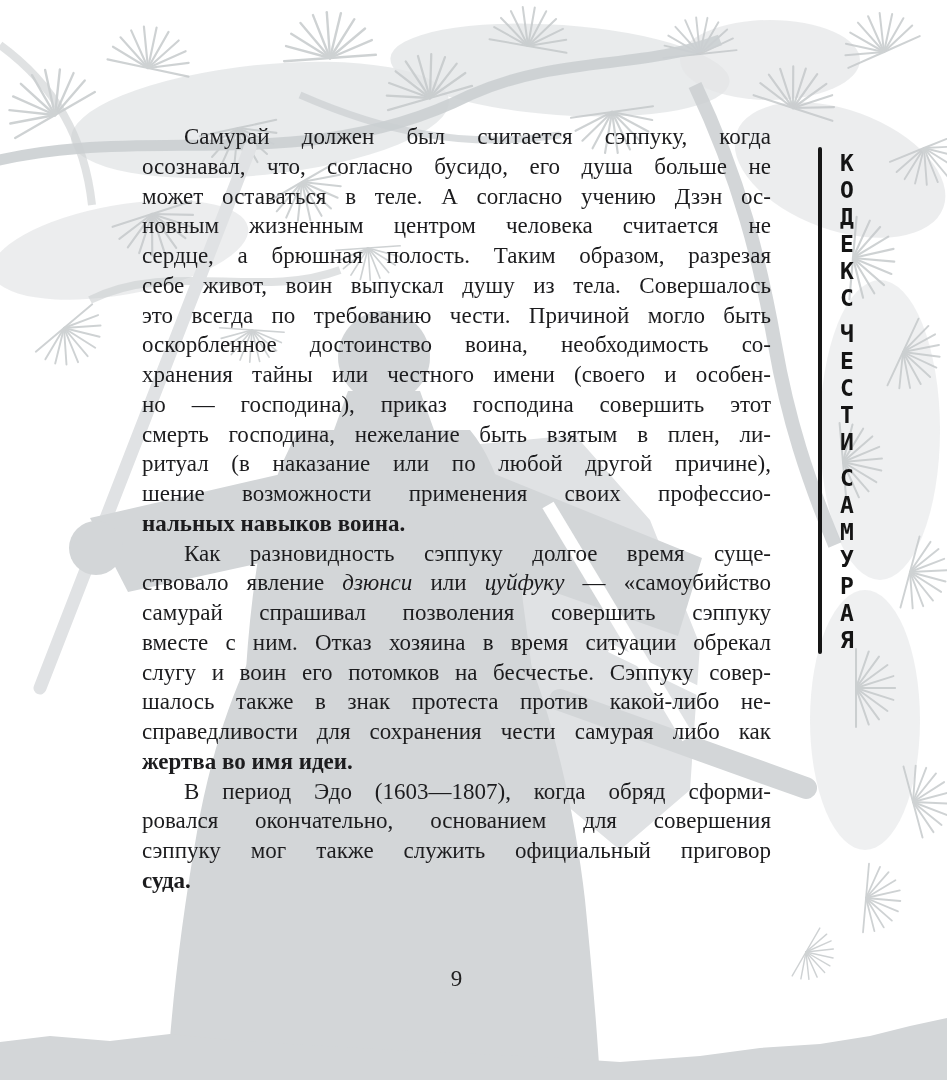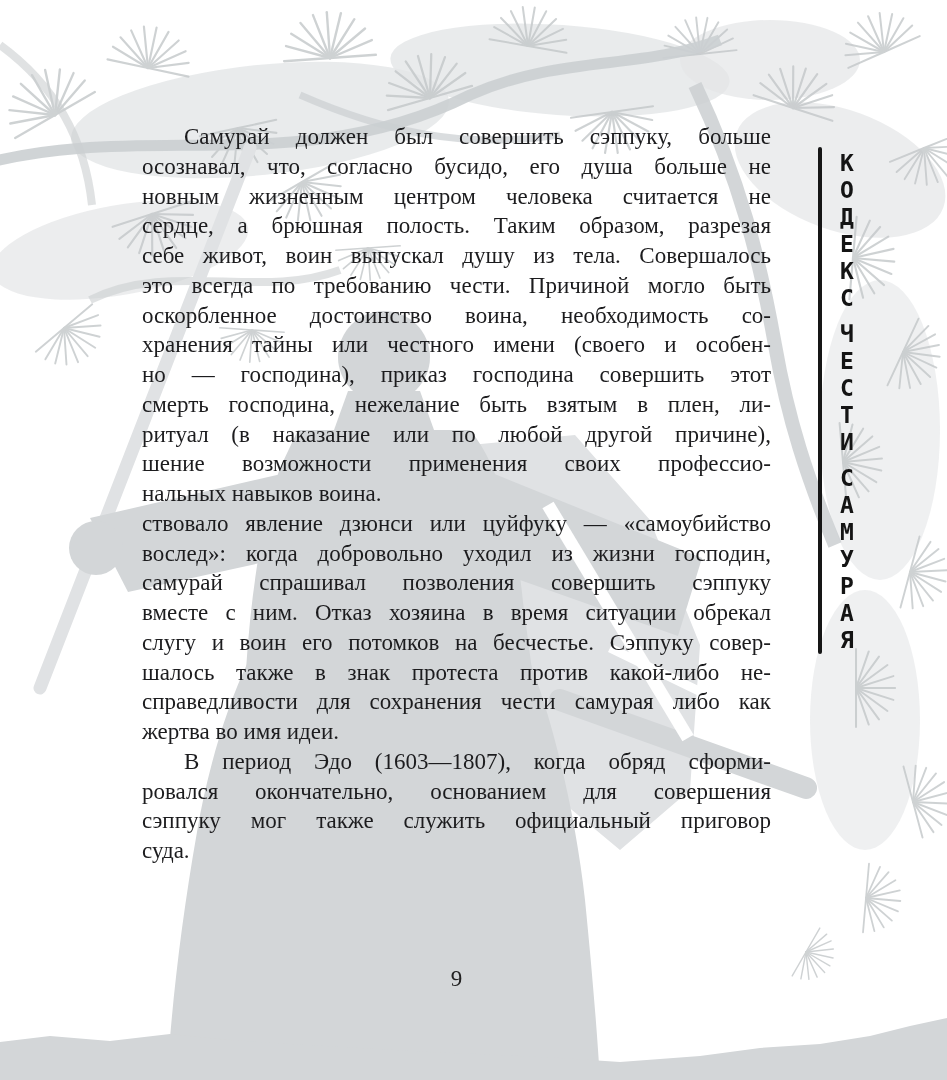--- a/index.html
+++ b/index.html
@@ -18,23 +18,23 @@
   .page{position:absolute;inset:0;}
   svg.bg{position:absolute;left:0;top:0;z-index:0;}
   .text-block{
     position:absolute;left:142px;top:122px;width:629px;z-index:2;
     color:var(--text);font-size:23px;
   }
   .line{
     height:29.75px;line-height:29.75px;white-space:nowrap;
     text-align:justify;text-align-last:justify;
   }
-  .line.last{text-align-last:left;}
+  .line.last{text-align-last:left;font-weight:bold;}
   .line.indent{text-indent:42px;}
-  .it{}
+  .it{font-style:italic;}
   .sidebar-rule{
     position:absolute;left:818px;top:147px;width:4px;height:507px;
     background:var(--rule);border-radius:2px;z-index:2;
   }
   .sidebar-title{
     position:absolute;left:829px;top:150px;width:36px;z-index:2;
     font-family:"DejaVu Sans Mono", monospace;font-weight:bold;color:#141414;
   }
   .sidebar-title .word{margin-bottom:9px;}
   .sidebar-title .word:last-child{margin-bottom:0;}
@@ -121,35 +121,36 @@
       <line x1="548" y1="505" x2="688" y2="738" stroke="#ffffff" stroke-width="13"></line>
       <line x1="610" y1="648" x2="800" y2="740" stroke="#ffffff" stroke-width="9"></line>
     </g>
 
     <g>
       <path d="M 0 1042 L 50 1036 L 110 1041 L 170 1034 L 230 1040 L 290 1044 L 360 1048 L 430 1052 L 500 1055 L 560 1058 L 620 1062 L 700 1056 L 760 1048 L 820 1044 L 870 1036 L 910 1026 L 947 1018 L 947 1080 L 0 1080 Z" style="fill:var(--sil)"></path>
     </g>
   </svg>
 
   <div class="text-block">
-      <div class="line indent"><span>Самурай должен был совершить сэппуку, больше</span></div>
+      <div class="line indent"><span>Самурай должен был считается сэппуку, когда</span></div>
       <div class="line"><span>осознавал, что, согласно бусидо, его душа больше не</span></div>
+      <div class="line"><span>может оставаться в теле. А согласно учению Дзэн ос-</span></div>
       <div class="line"><span>новным жизненным центром человека считается не</span></div>
       <div class="line"><span>сердце, а брюшная полость. Таким образом, разрезая</span></div>
       <div class="line"><span>себе живот, воин выпускал душу из тела. Совершалось</span></div>
       <div class="line"><span>это всегда по требованию чести. Причиной могло быть</span></div>
       <div class="line"><span>оскорбленное достоинство воина, необходимость со-</span></div>
       <div class="line"><span>хранения тайны или честного имени (своего и особен-</span></div>
       <div class="line"><span>но — господина), приказ господина совершить этот</span></div>
       <div class="line"><span>смерть господина, нежелание быть взятым в плен, ли-</span></div>
       <div class="line"><span>ритуал (в наказание или по любой другой причине),</span></div>
       <div class="line"><span>шение возможности применения своих профессио-</span></div>
       <div class="line last"><span>нальных навыков воина.</span></div>
+      <div class="line indent"><span>Как разновидность сэппуку долгое время суще-</span></div>
       <div class="line"><span>ствовало явление </span><span class="it">дзюнси</span><span> или </span><span class="it">цуйфуку</span><span> — «самоубийство</span></div>
-      <div class="line"><span>вослед»: когда добровольно уходил из жизни господин,</span></div>
       <div class="line"><span>самурай спрашивал позволения совершить сэппуку</span></div>
       <div class="line"><span>вместе с ним. Отказ хозяина в время ситуации обрекал</span></div>
       <div class="line"><span>слугу и воин его потомков на бесчестье. Сэппуку совер-</span></div>
       <div class="line"><span>шалось также в знак протеста против какой-либо не-</span></div>
       <div class="line"><span>справедливости для сохранения чести самурая либо как</span></div>
       <div class="line last"><span>жертва во имя идеи.</span></div>
       <div class="line indent"><span>В период Эдо (1603—1807), когда обряд сформи-</span></div>
       <div class="line"><span>ровался окончательно, основанием для совершения</span></div>
       <div class="line"><span>сэппуку мог также служить официальный приговор</span></div>
       <div class="line last"><span>суда.</span></div>

